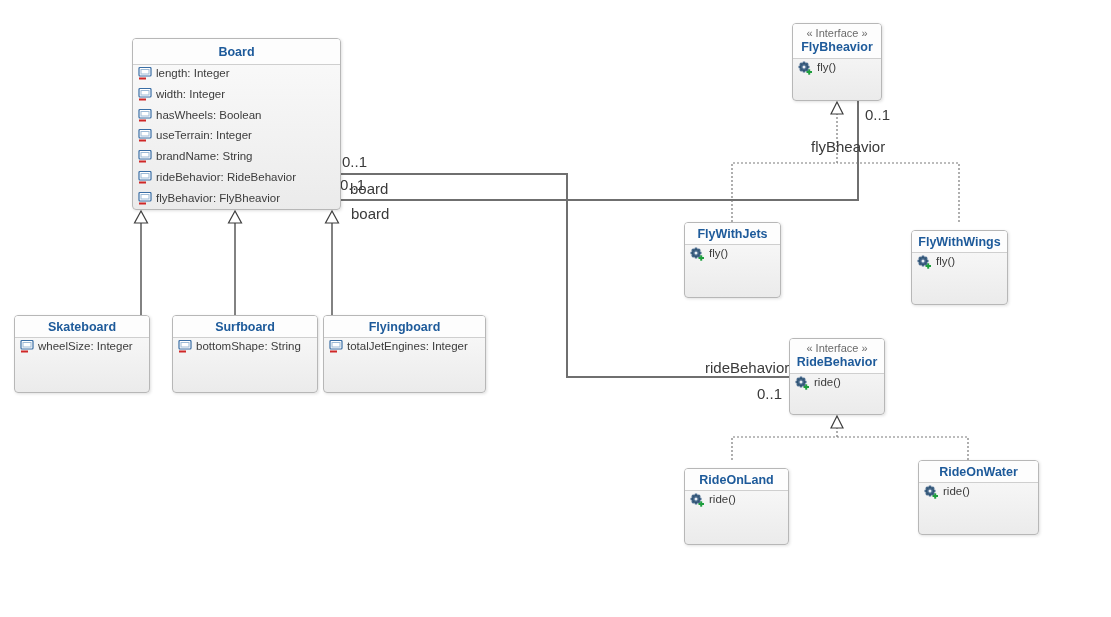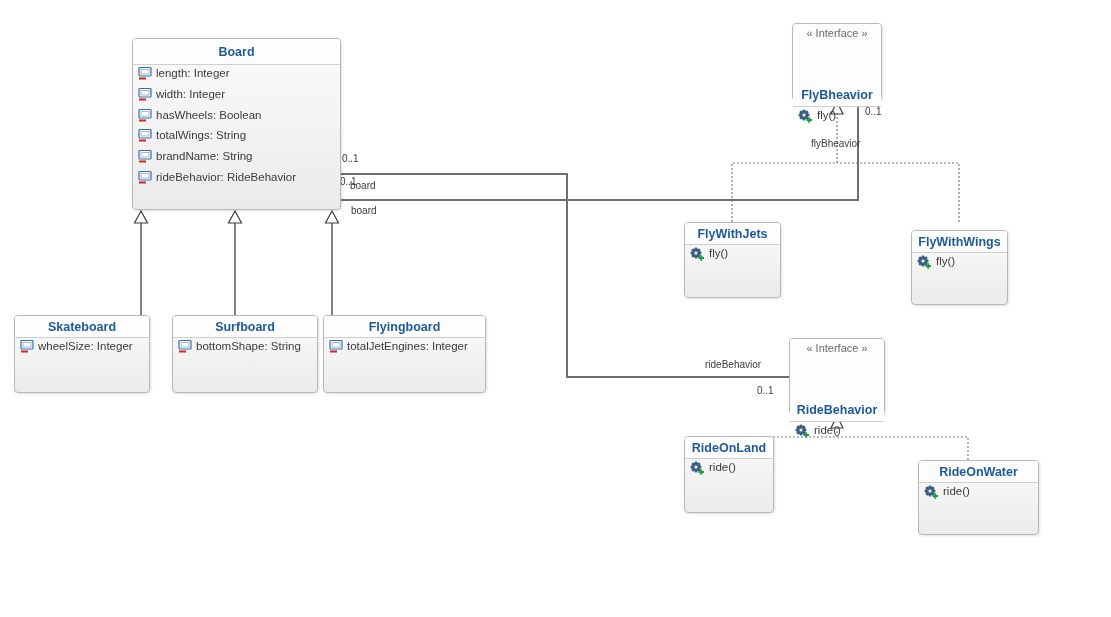--- a/index.html
+++ b/index.html
@@ -25,35 +25,35 @@
     box-sizing:border-box;
   }
   .box-title{
     display:flex;align-items:center;justify-content:center;
     font-weight:bold;font-size:12.5px;color:#1d5a9a;
     border-bottom:1px solid #cfcfcf;
     background:#fdfdfd;
     border-radius:3px 3px 0 0;
     box-sizing:border-box;
   }
-  .box-title.iface{flex-direction:column;justify-content:flex-end;line-height:1.2;padding:3px 0;gap:48px;}
+  .box-title.iface{flex-direction:column;justify-content:flex-end;line-height:1.2;padding:3px 0;}
   .stereotype{font-weight:normal;font-size:11px;color:#6a6a6a;}
   .iface-name{font-size:12.5px;color:#1d5a9a;}
   .box-body{padding:2px 0 0 0;}
   .member{
     display:flex;align-items:flex-start;
     height:20.8px;
     padding-left:5px;
     font-size:11.5px;color:#3c3c3c;
     white-space:nowrap;
   }
   .member .mi{display:inline-flex;margin-right:4px;flex:0 0 auto;}
   .line-label{
     position:absolute;
-    font-size:10px;color:#3a3a3a;
+    font-size:15px;color:#3a3a3a;
     white-space:nowrap;
   }
 </style>
 </head>
 <body>
 
 <div class="canvas">
 
   <svg class="connector-layer" width="1111" height="617" viewBox="0 0 1111 617">
 
@@ -138,41 +138,51 @@
         <span>hasWheels: Boolean</span>
       </div>
       <div class="member">
         <span class="mi">
             <svg width="14" height="13" viewBox="0 0 14 13">
               <rect x="1" y="0.5" width="12" height="8.5" rx="1" fill="#fff" stroke="#3a6ea5" stroke-width="1.2"></rect>
               <rect x="3" y="2.5" width="8" height="4.5" fill="none" stroke="#9dbad6" stroke-width="1"></rect>
               <rect x="1" y="10.5" width="7" height="2" fill="#cf2727"></rect>
             </svg>
           </span>
-        <span>totalWings: String</span>
+        <span>useTerrain: Integer</span>
       </div>
       <div class="member">
         <span class="mi">
             <svg width="14" height="13" viewBox="0 0 14 13">
               <rect x="1" y="0.5" width="12" height="8.5" rx="1" fill="#fff" stroke="#3a6ea5" stroke-width="1.2"></rect>
               <rect x="3" y="2.5" width="8" height="4.5" fill="none" stroke="#9dbad6" stroke-width="1"></rect>
               <rect x="1" y="10.5" width="7" height="2" fill="#cf2727"></rect>
             </svg>
           </span>
         <span>brandName: String</span>
       </div>
       <div class="member">
         <span class="mi">
             <svg width="14" height="13" viewBox="0 0 14 13">
               <rect x="1" y="0.5" width="12" height="8.5" rx="1" fill="#fff" stroke="#3a6ea5" stroke-width="1.2"></rect>
               <rect x="3" y="2.5" width="8" height="4.5" fill="none" stroke="#9dbad6" stroke-width="1"></rect>
               <rect x="1" y="10.5" width="7" height="2" fill="#cf2727"></rect>
             </svg>
           </span>
         <span>rideBehavior: RideBehavior</span>
+      </div>
+      <div class="member">
+        <span class="mi">
+            <svg width="14" height="13" viewBox="0 0 14 13">
+              <rect x="1" y="0.5" width="12" height="8.5" rx="1" fill="#fff" stroke="#3a6ea5" stroke-width="1.2"></rect>
+              <rect x="3" y="2.5" width="8" height="4.5" fill="none" stroke="#9dbad6" stroke-width="1"></rect>
+              <rect x="1" y="10.5" width="7" height="2" fill="#cf2727"></rect>
+            </svg>
+          </span>
+        <span>flyBehavior: FlyBheavior</span>
       </div>
     </div>
   </div>
 
   <div class="uml-box" style="left:792px;top:23px;width:90px;height:78px">
     <div class="box-title iface">
       <div class="stereotype">« Interface »</div>
       <div class="iface-name">FlyBheavior</div>
     </div>
     <div class="box-body">
@@ -317,21 +327,21 @@
                 <line x1="8.5" y1="11" x2="14" y2="11"></line>
                 <line x1="11.2" y1="8.3" x2="11.2" y2="13.7"></line>
               </g>
             </svg>
           </span>
         <span>ride()</span>
       </div>
     </div>
   </div>
 
-  <div class="uml-box" style="left:684px;top:436px;width:90px;height:77px">
+  <div class="uml-box" style="left:684px;top:468px;width:105px;height:77px">
     <div class="box-title" style="height:22px">RideOnLand</div>
     <div class="box-body">
       <div class="member">
         <span class="mi">
             <svg width="15" height="14" viewBox="0 0 15 14">
               <g fill="#46688c">
                 <rect x="4.5" y="0.5" width="3" height="11" rx="1"></rect>
                 <rect x="4.5" y="0.5" width="3" height="11" rx="1" transform="rotate(45 6 6)"></rect>
                 <rect x="4.5" y="0.5" width="3" height="11" rx="1" transform="rotate(90 6 6)"></rect>
                 <rect x="4.5" y="0.5" width="3" height="11" rx="1" transform="rotate(135 6 6)"></rect>

